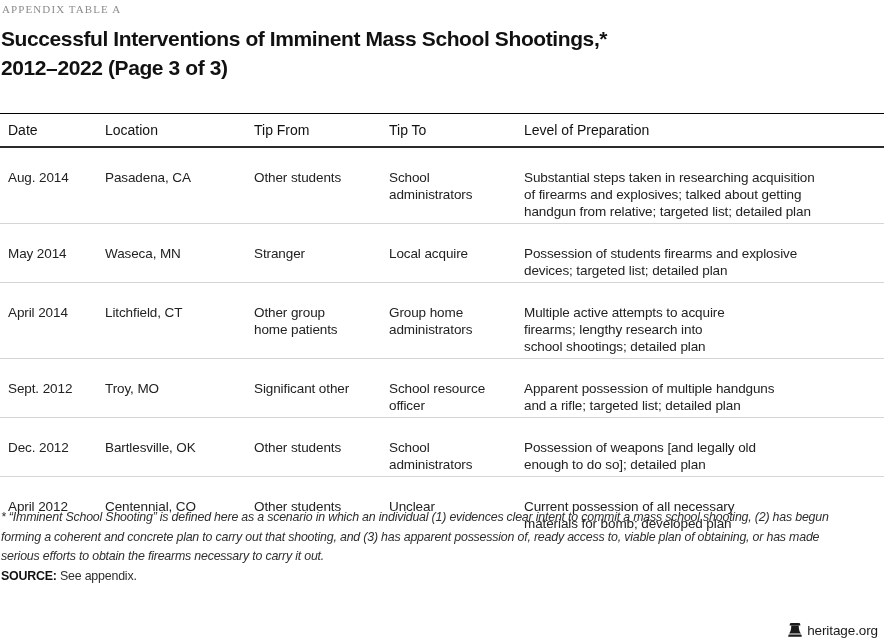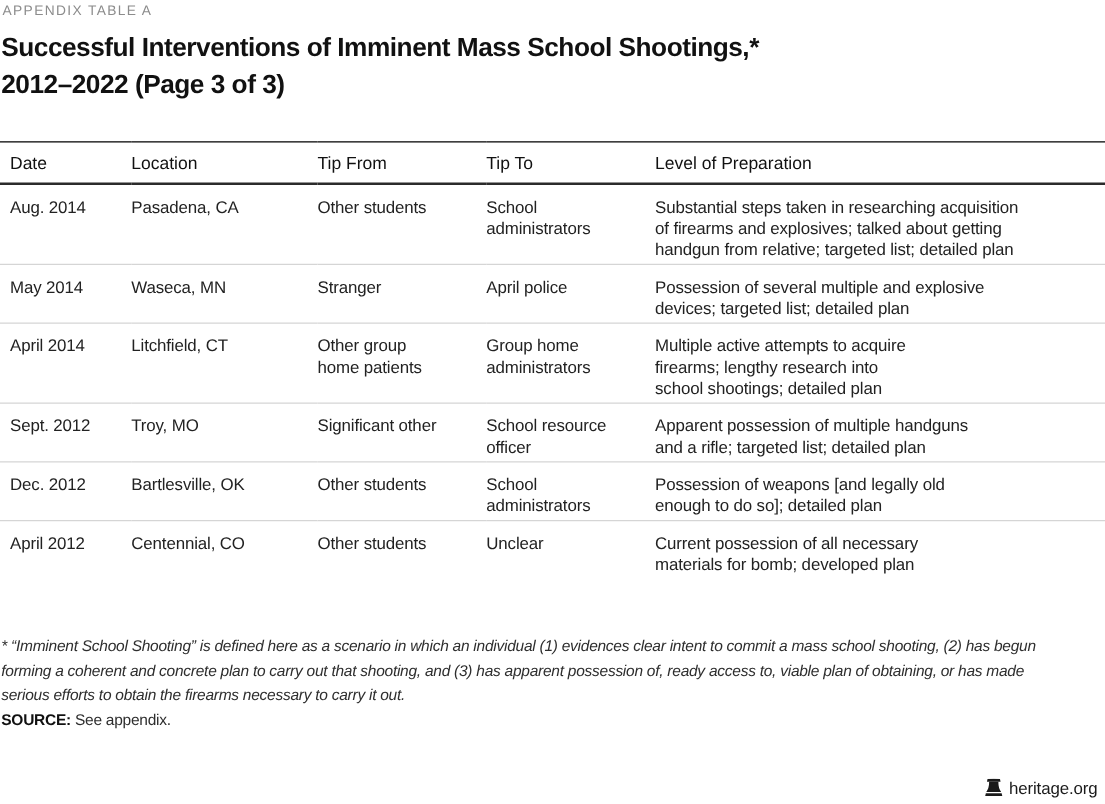--- a/index.html
+++ b/index.html
@@ -12,20 +12,21 @@
     color: #1d1d1d;
     overflow: hidden;
   }
   .eyebrow {
     position: absolute;
     top: 3px;
     left: 2px;
     font-size: 11px;
     letter-spacing: 1.1px;
     color: #8c8c8c;
+    font-family: Liberation Serif, serif;
   }
   .title {
     position: absolute;
     top: 24px;
     left: 1px;
     margin: 0;
     font-size: 21px;
     font-weight: bold;
     line-height: 29px;
     letter-spacing: -0.4px;
@@ -50,21 +51,21 @@
     color: #111111;
     padding: 8px 8px 8px 0;
     border-top: 1px solid #000000;
     border-bottom: 2px solid #2b2b2b;
   }
   table.tbl td {
     vertical-align: top;
     font-size: 13.5px;
     line-height: 17px;
     color: #222222;
-    padding: 9px 8px 3px 0;
+    padding: 21px 8px 3px 0;
     border-top: 1px solid #d5d5d5;
     white-space: pre-line;
     letter-spacing: -0.1px;
   }
   table.tbl th:first-child,
   table.tbl td:first-child { padding-left: 8px; }
   table.tbl tbody tr:first-child td { border-top: none; }
   .notes {
     position: absolute;
     top: 508px;
@@ -125,22 +126,22 @@
           <td>School
 administrators</td>
           <td>Substantial steps taken in researching acquisition
 of firearms and explosives; talked about getting
 handgun from relative; targeted list; detailed plan</td>
         </tr>
         <tr>
           <td>May 2014</td>
           <td>Waseca, MN</td>
           <td>Stranger</td>
-          <td>April police</td>
-          <td>Possession of several multiple and explosive
+          <td>Local acquire</td>
+          <td>Possession of students firearms and explosive
 devices; targeted list; detailed plan</td>
         </tr>
         <tr>
           <td>April 2014</td>
           <td>Litchfield, CT</td>
           <td>Other group
 home patients</td>
           <td>Group home
 administrators</td>
           <td>Multiple active attempts to acquire

